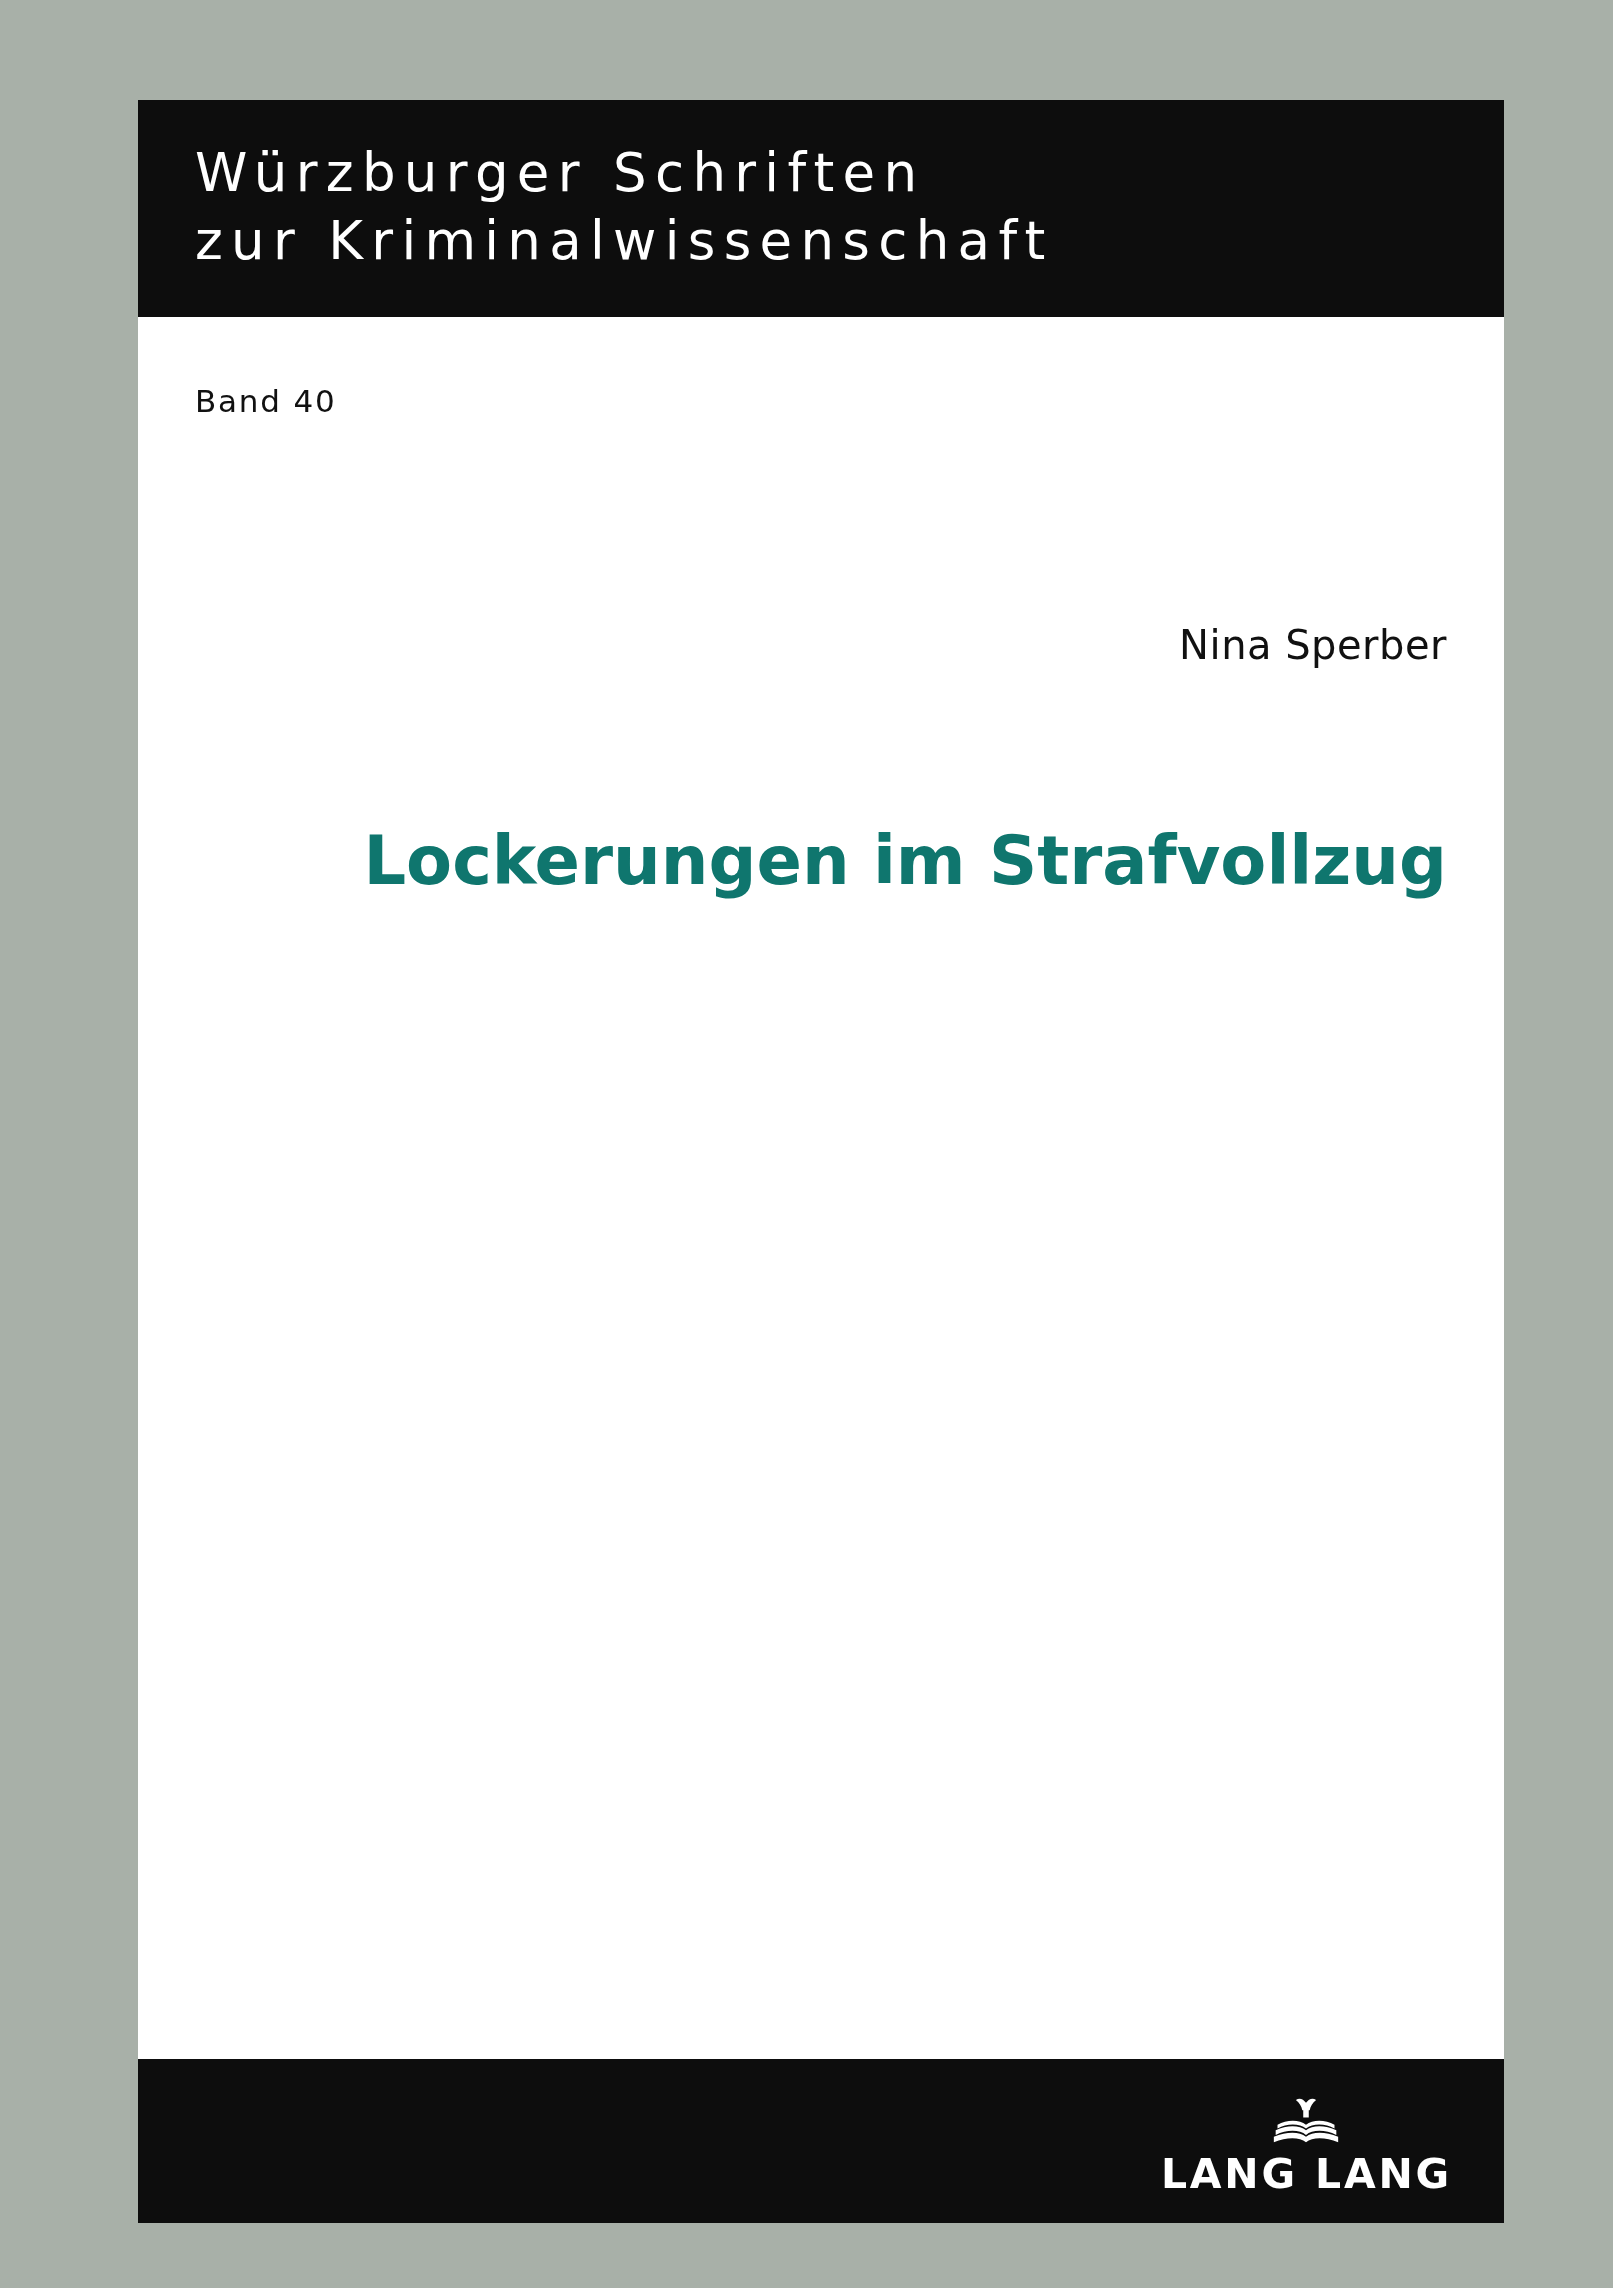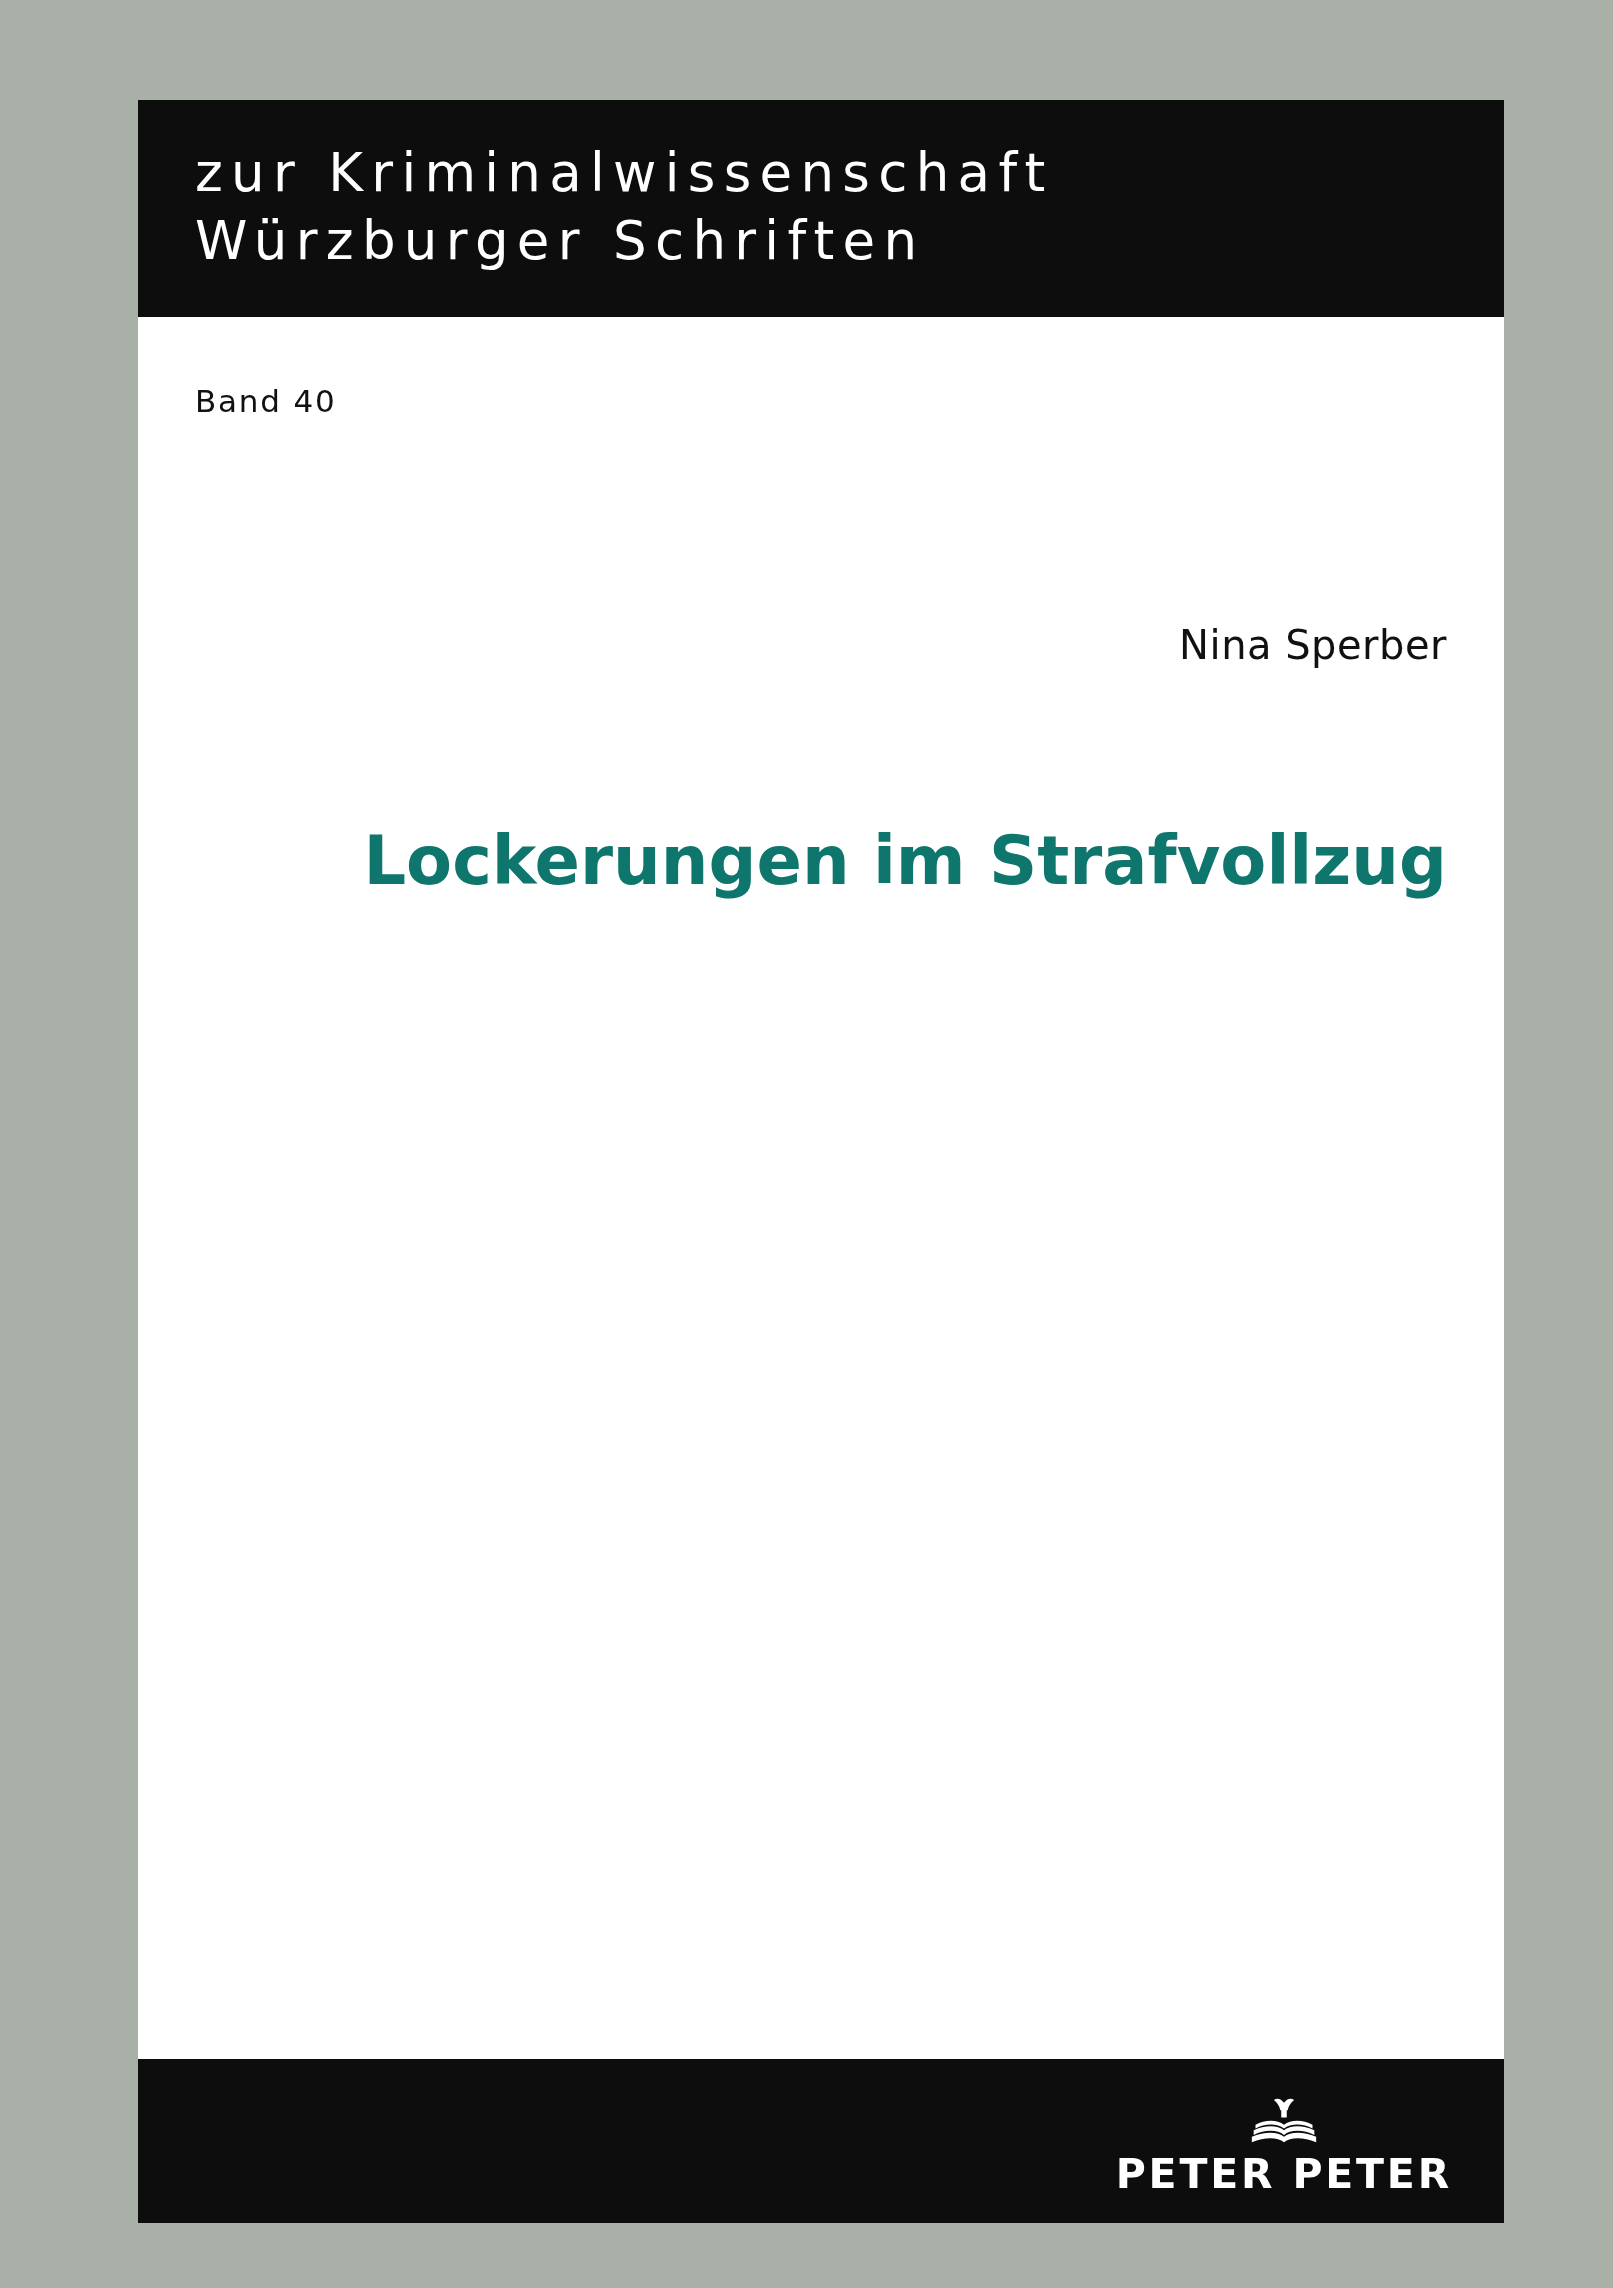--- a/index.html
+++ b/index.html
@@ -123,22 +123,22 @@
     line-height: 1;
     color: #ffffff;
   }
 </style>
 </head>
 <body>
 
 <div class="cover">
 
   <div class="series-band">
+    <div class="series-line">Würzburger Schriften</div>
     <div class="series-line">zur Kriminalwissenschaft</div>
-    <div class="series-line">Würzburger Schriften</div>
   </div>
 
   <div class="body-area">
 
     <div class="band-label">Band 40</div>
 
     <div class="author">Nina Sperber</div>
 
     <div class="title">Lockerungen im Strafvollzug</div>
 
@@ -148,18 +148,18 @@
   <div class="publisher-band">
     <div class="publisher-logo">
       <svg class="publisher-mark" viewBox="0 0 74 56" aria-hidden="true">
         <path d="M37 6 C34 2, 30 0, 26 3 C30 6, 32 10, 33 14 L37 14 Z" fill="#ffffff"></path>
         <path d="M37 6 C40 2, 44 0, 48 3 C44 6, 42 10, 41 14 L37 14 Z" fill="#ffffff"></path>
         <rect x="34" y="12" width="6" height="10" fill="#ffffff"></rect>
         <path d="M6 30 C16 24, 30 24, 37 30 C44 24, 58 24, 68 30 L68 34 C58 28, 44 28, 37 34 C30 28, 16 28, 6 34 Z" fill="#ffffff"></path>
         <path d="M4 36 C16 30, 30 30, 37 36 C44 30, 58 30, 70 36 L70 41 C58 35, 44 35, 37 41 C30 35, 16 35, 4 41 Z" fill="#ffffff"></path>
         <path d="M2 43 C16 37, 30 37, 37 43 C44 37, 58 37, 72 43 L72 49 C58 43, 44 43, 37 49 C30 43, 16 43, 2 49 Z" fill="#ffffff"></path>
       </svg>
-      <div class="publisher-name">PETER PETER</div>
+      <div class="publisher-name">LANG LANG</div>
     </div>
   </div>
 
 </div>
 
 
 </body></html>

